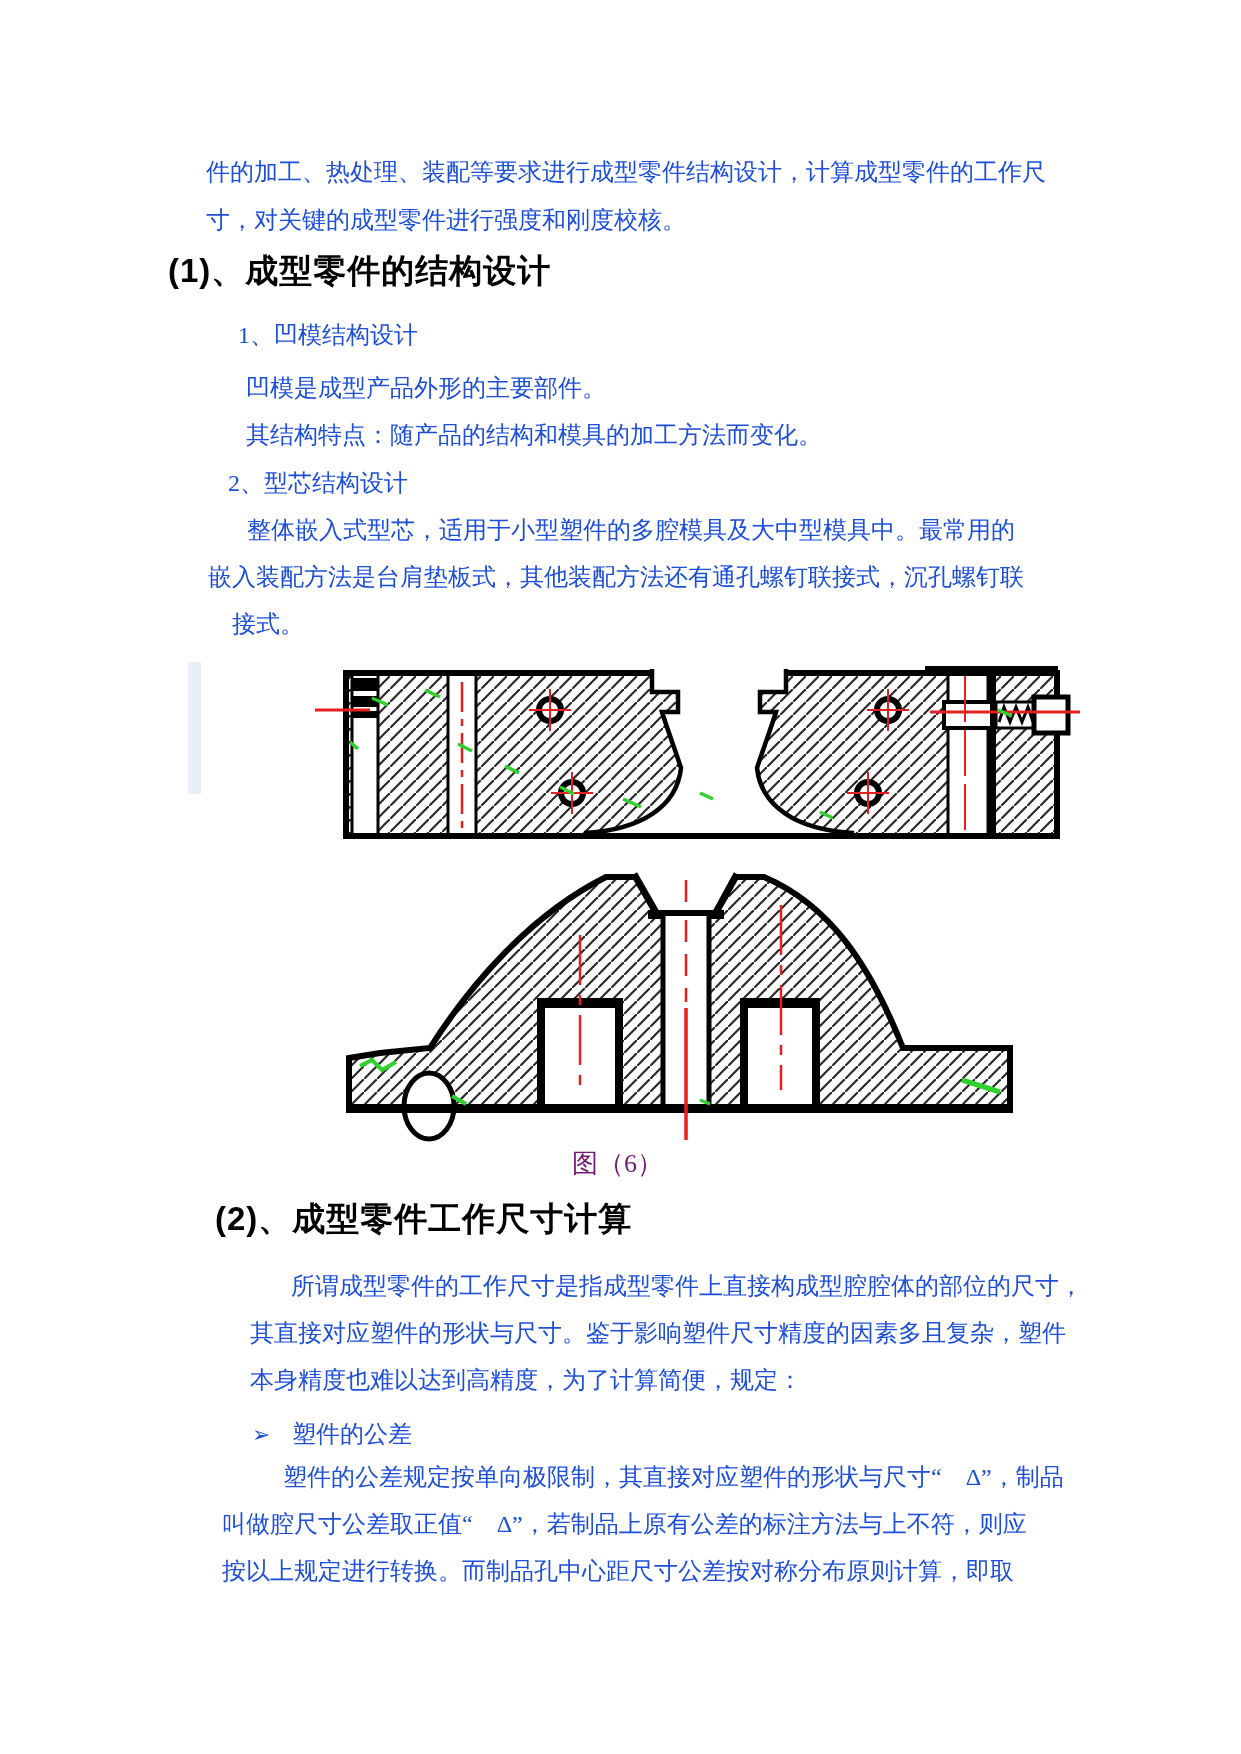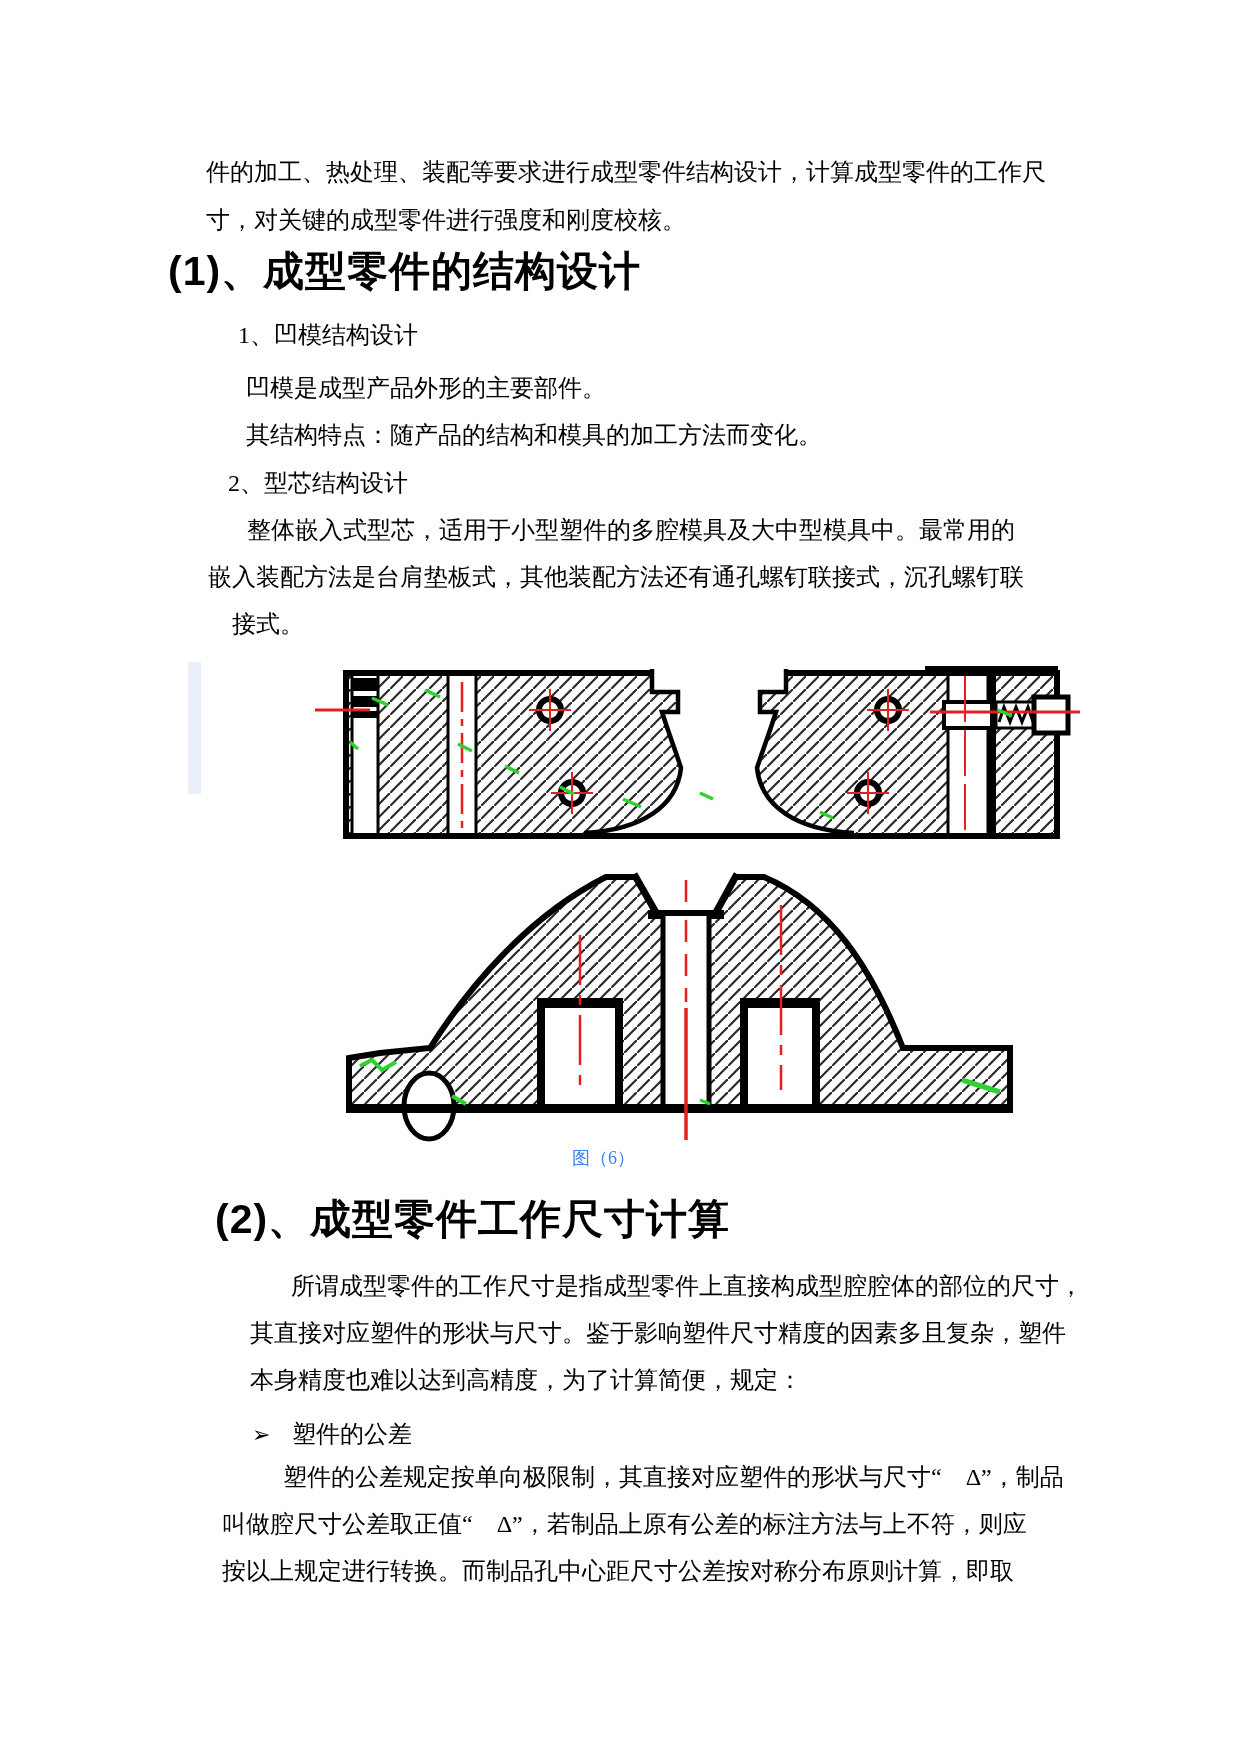--- a/index.html
+++ b/index.html
@@ -1,24 +1,24 @@
 <!DOCTYPE html>
 <html lang="zh"><head>
 <meta charset="utf-8">
 <style>
   html,body{margin:0;padding:0;background:#888;}
   #page{
     position:relative;width:1241px;height:1754px;background:#ffffff;
     font-family:"Liberation Serif","DejaVu Serif",serif;color:#000;
     overflow:hidden;margin:0 auto;
   }
-  .tline{position:absolute;white-space:nowrap;font-size:24px;line-height:28px;color:#000000;}
-  .h1{position:absolute;white-space:nowrap;font-size:41px;line-height:38px;font-weight:bold;color:#000;
+  .tline{position:absolute;white-space:nowrap;font-size:24px;line-height:28px;color:#1d4ed8;}
+  .h1{position:absolute;white-space:nowrap;font-size:33px;line-height:38px;font-weight:bold;color:#000;
       font-family:"Liberation Sans","DejaVu Sans",sans-serif;letter-spacing:1px;}
-  .caption{position:absolute;white-space:nowrap;font-size:18px;color:#3b82f6;}
+  .caption{position:absolute;white-space:nowrap;font-size:26px;color:#701a75;}
   .bullet-marker{display:inline-block;width:40px;font-size:22px;}
   .figwrap{position:absolute;}
   .bluestrip{position:absolute;left:188px;top:662px;width:13px;height:132px;background:#e9eff8;}
   svg{display:block;}
 </style>
 </head>
 <body>
 
 <div id="page">
 

